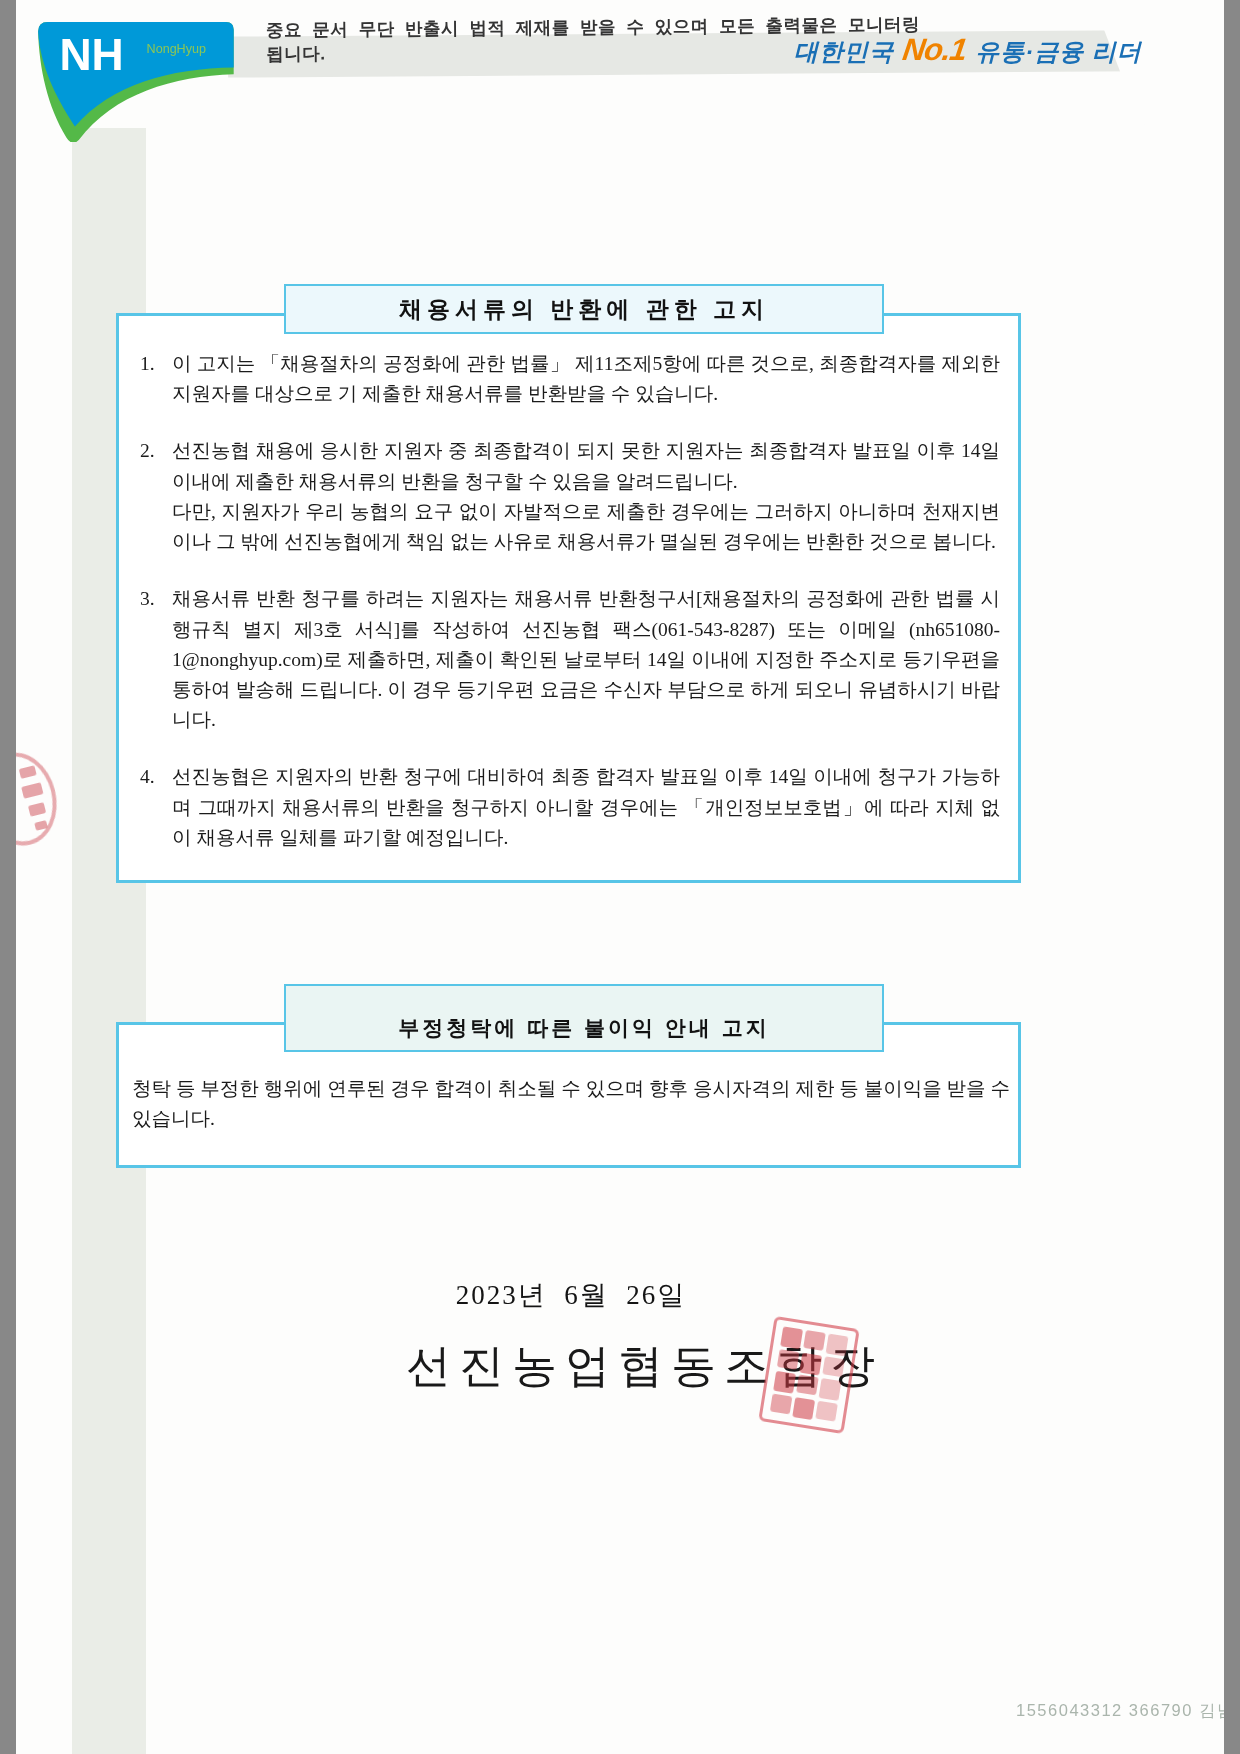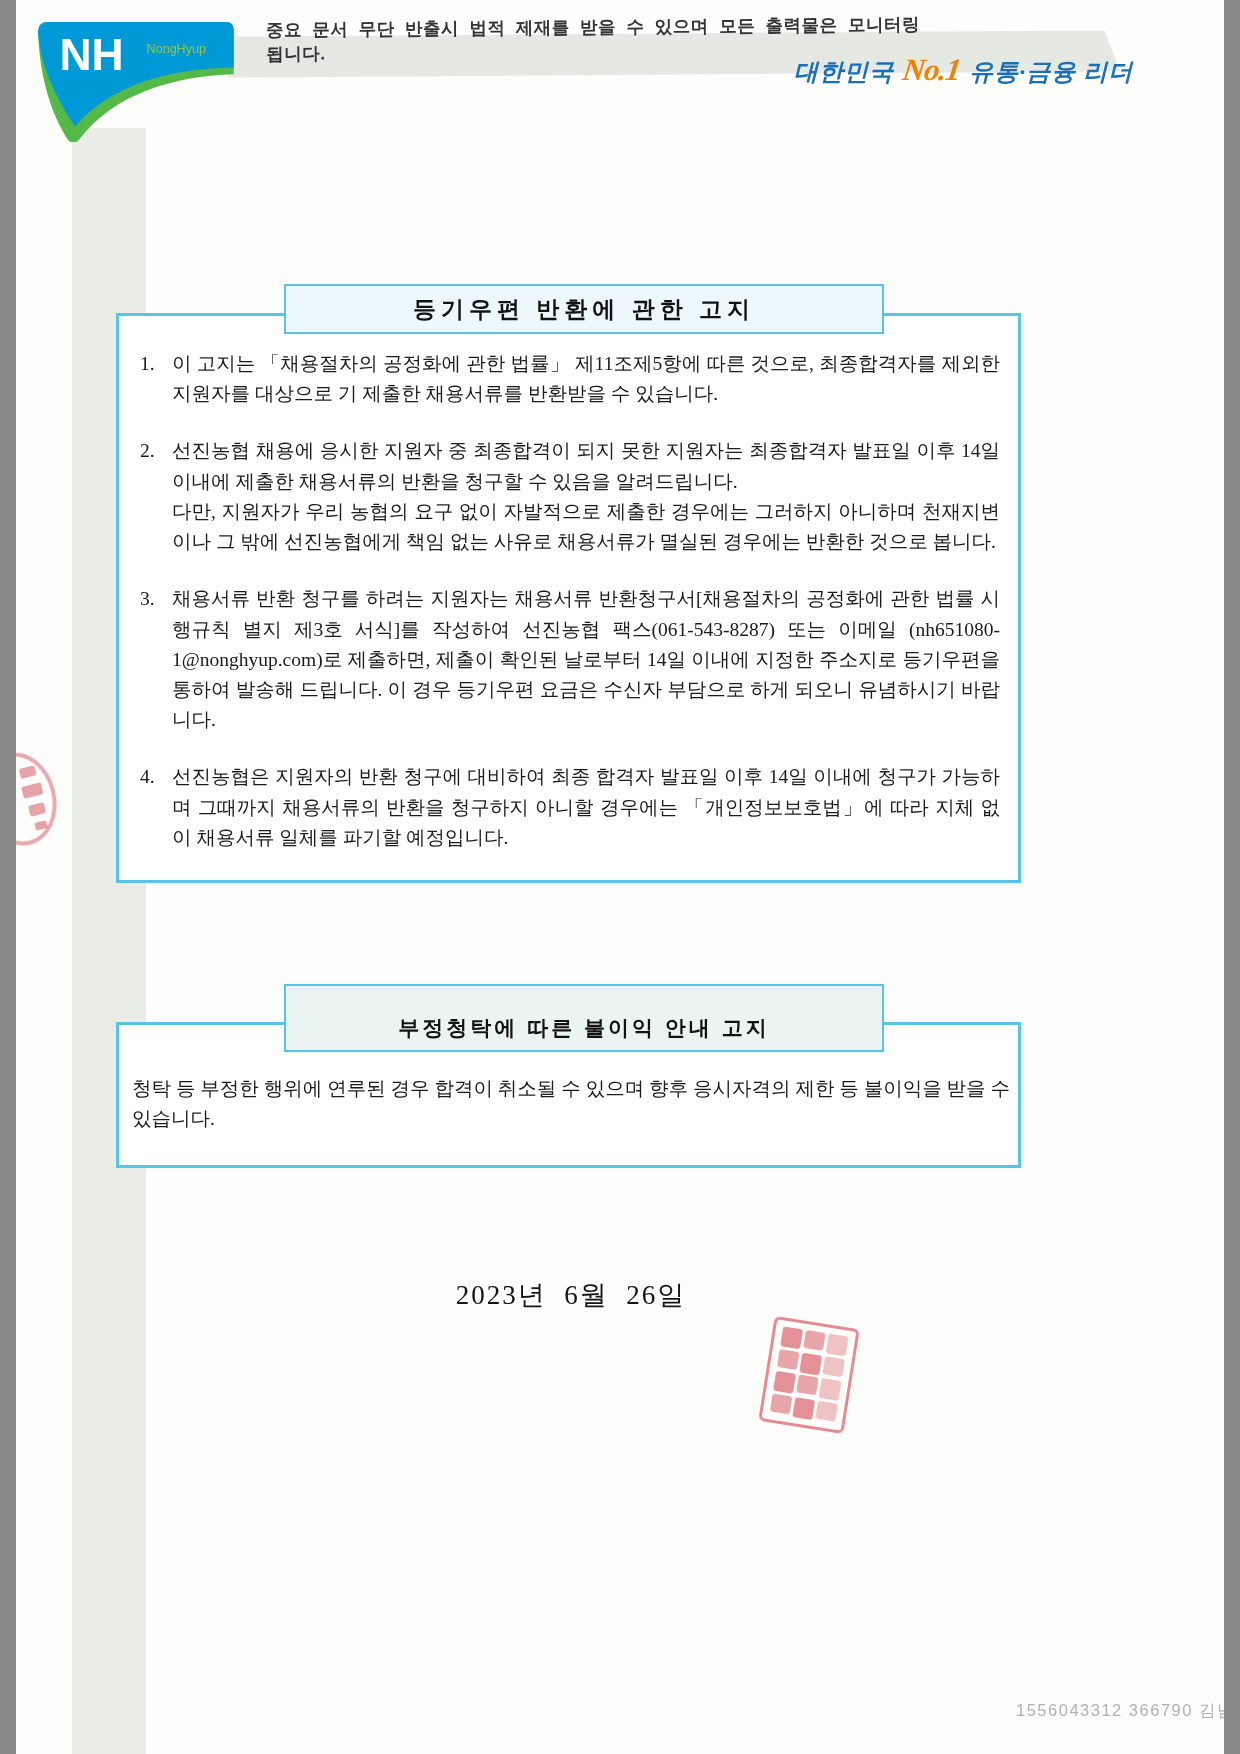--- a/index.html
+++ b/index.html
@@ -14,21 +14,21 @@
   .scan-band-top { position:absolute; left:212px; top:33px; width:1030px; height:41px; background:#e6e8e4; transform:rotate(-0.4deg); }
   .scan-corner { position:absolute; left:1082px; top:14px; width:300px; height:120px; background:#fdfdfc; transform:rotate(-21deg); transform-origin:top left; }
   
   .logo { position:absolute; left:14px; top:20px; width:206px; height:122px; }
   .watermark {
     position:absolute; left:250px; top:15px; width:660px;
     font-family:"Liberation Sans", sans-serif; font-weight:bold; font-size:17.5px;
     color:#343434; letter-spacing:.5px; word-spacing:5px; transform:rotate(-0.5deg);
   }
   .slogan { position:absolute; left:778px; top:32px; display:flex; align-items:baseline; gap:9px;
-    font-family:Liberation Serif, serif; font-style:italic; font-weight:bold; white-space:nowrap;margin-top:20px; }
+    font-family:Liberation Sans, sans-serif; font-style:italic; font-weight:bold; white-space:nowrap; }
   .slogan .ko { font-size:24px; color:#1a6fb5; letter-spacing:1px; }
   .slogan .no1 { font-size:31px; color:#f08300; transform:skewX(-8deg); letter-spacing:-1px; }
   
   .nbox { position:absolute; border:3px solid #58c5e7; background:#ffffff; }
   .box1 { left:100px; top:313px; width:905px; height:570px; }
   .box2 { left:100px; top:1022px; width:905px; height:146px; }
   .tbox { position:absolute; border:2px solid #58c5e7; display:flex; align-items:center; justify-content:center;
     font-family:"Liberation Sans", sans-serif; font-weight:bold; color:#121212; z-index:3; }
   .tbox1 { left:268px; top:284px; width:600px; height:50px; background:#ecf8fc; font-size:23px; letter-spacing:5px; }
   .tbox2 { left:268px; top:984px; width:600px; height:68px; background:#eaf5f3; font-size:21px; letter-spacing:3px;
@@ -81,21 +81,21 @@
 
   <div class="watermark">중요 문서 무단 반출시 법적 제재를 받을 수 있으며 모든 출력물은 모니터링 됩니다.</div>
 
   <div class="slogan">
     <span class="ko">대한민국</span>
     <span class="no1">No.1</span>
     <span class="ko">유통·금융 리더</span>
   </div>
 
   <div class="nbox box1"></div>
-  <div class="tbox tbox1">등기우편 반환에 관한 고지</div>
+  <div class="tbox tbox1">채용서류의 반환에 관한 고지</div>
 
   <div class="box1-content">
     <div class="n-item">
       <span class="n-num">1.</span>
       <span class="n-text">
         <div>이 고지는 「채용절차의 공정화에 관한 법률」 제11조제5항에 따른 것으로, 최종합격자를 제외한 지원자를 대상으로 기 제출한 채용서류를 반환받을 수 있습니다.</div>
         <div></div>
       </span>
     </div>
     <div class="n-item">
@@ -119,20 +119,21 @@
         <div></div>
       </span>
     </div>
   </div>
 
   <div class="nbox box2"></div>
   <div class="tbox tbox2">부정청탁에 따른 불이익 안내 고지</div>
   <div class="box2-content">청탁 등 부정한 행위에 연루된 경우 합격이 취소될 수 있으며 향후 응시자격의 제한 등 불이익을 받을 수 있습니다.</div>
 
   <div class="date-line">2023년  6월  26일</div>
+  <div class="signature">선진농업협동조합장</div>
 
   <div class="seal">
     <i></i>
       <i></i>
       <i></i>
       <i></i>
       <i></i>
       <i></i>
       <i></i>
       <i></i>

